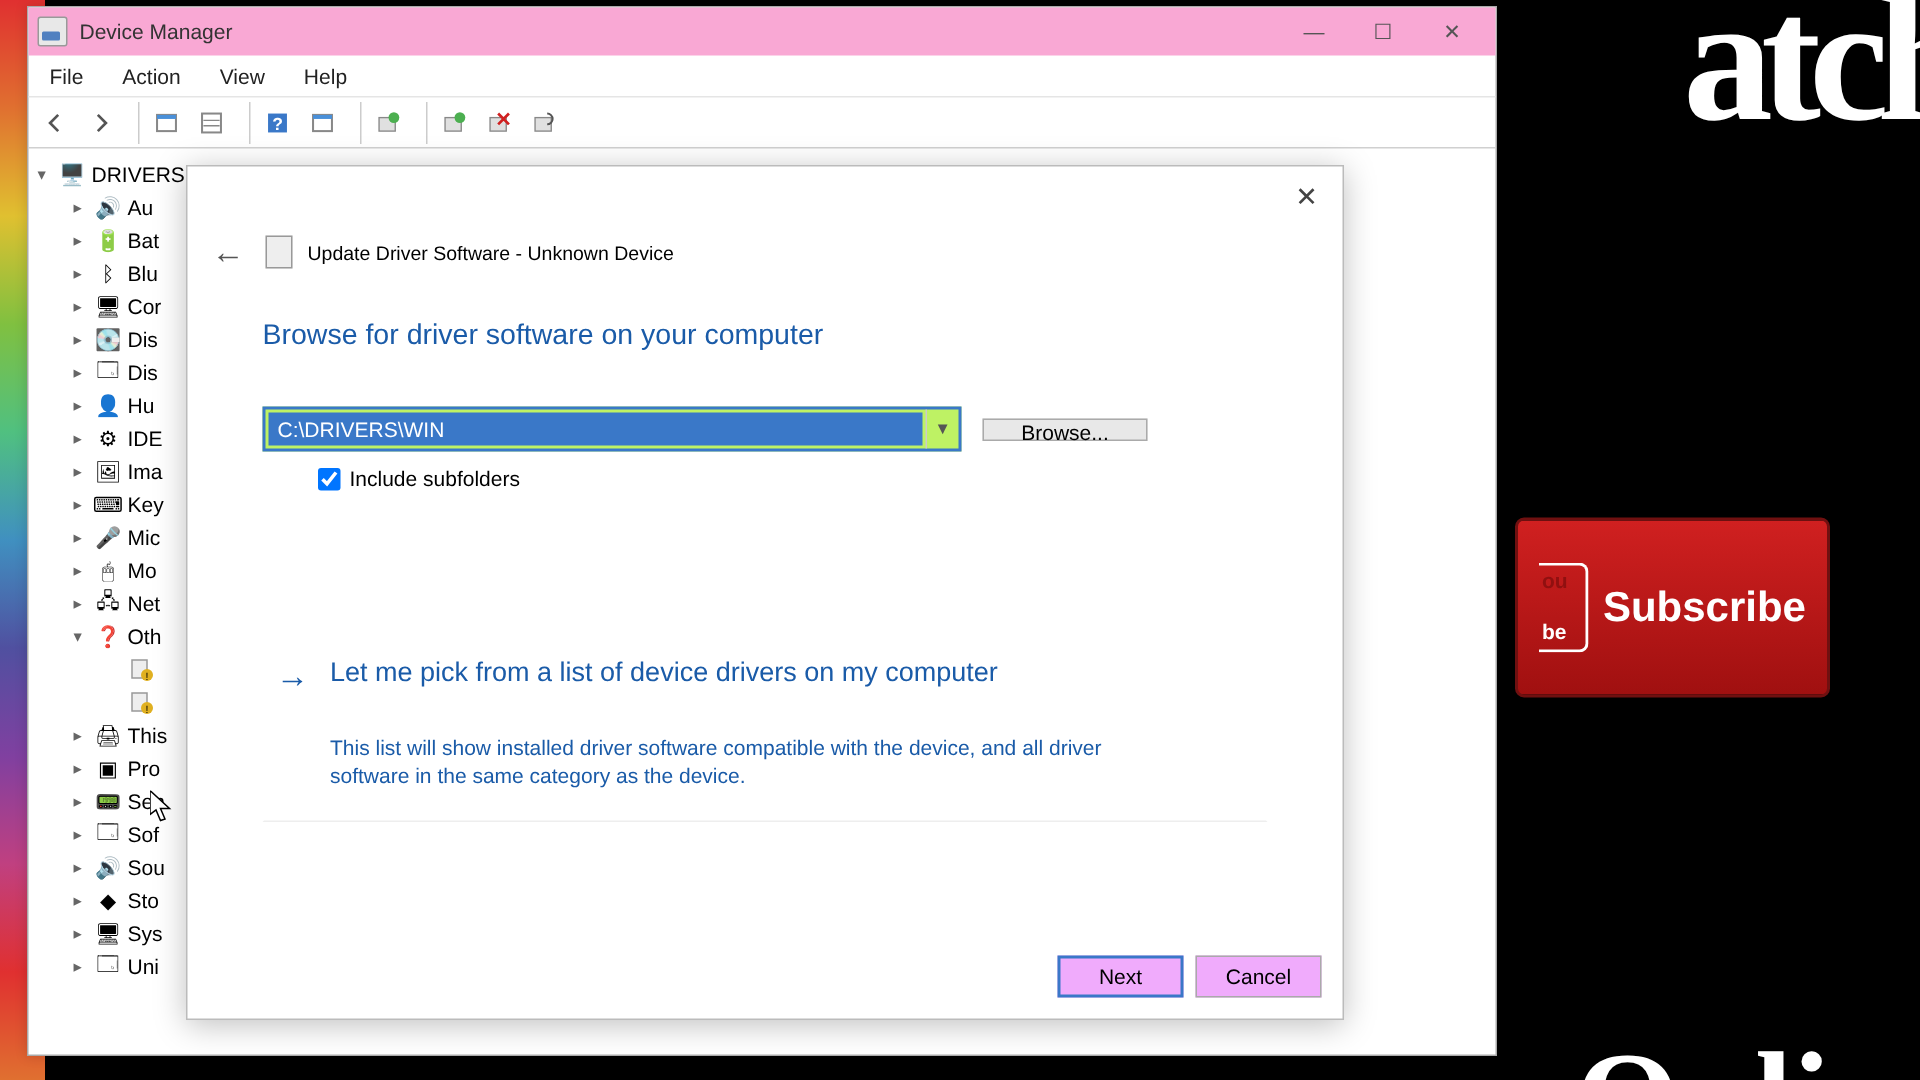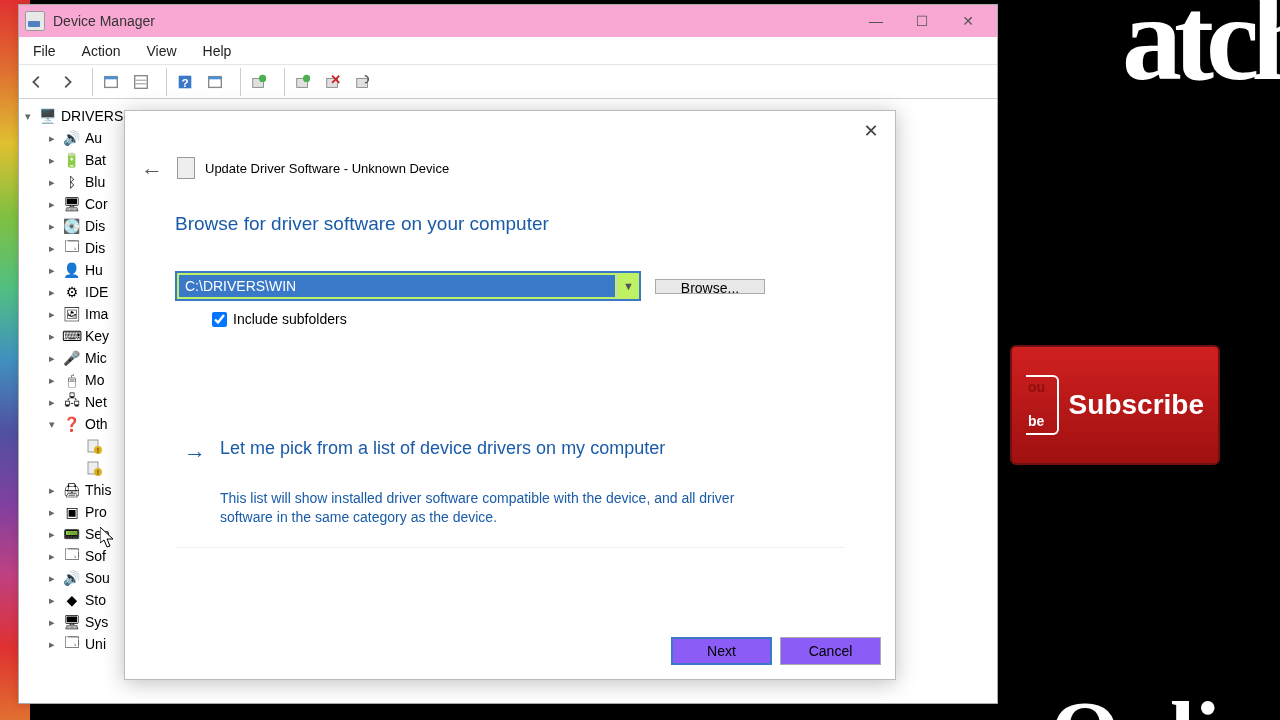--- a/index.html
+++ b/index.html
@@ -227,23 +227,23 @@
 }
 .pick-option .opt-title { color: #1a5ba8; font-size: 18px; margin-bottom: 18px; }
 .pick-option .opt-desc { color: #1a5ba8; font-size: 14px; line-height: 1.35; max-width: 560px; margin-top: 30px; }
 
 .wizard .btn-row {
   position: absolute;
   right: 14px; bottom: 14px;
   display: flex; gap: 8px;
 }
 .wizard .btn-row button {
-  width: 101px; height: 28px;
+  width: 84px; height: 28px;
   font-size: 14px;
-  background: #8b5cf6;
+  background: #f0abfc;
   border: 1px solid #aaa;
   text-align: center;
 }
 .wizard .btn-row .primary { border: 2px solid #3a78c8; }
 
 .cursor {
   position: absolute;
   left: 100px; top: 527px;
   width: 15px; height: 22px;
   pointer-events: none;

